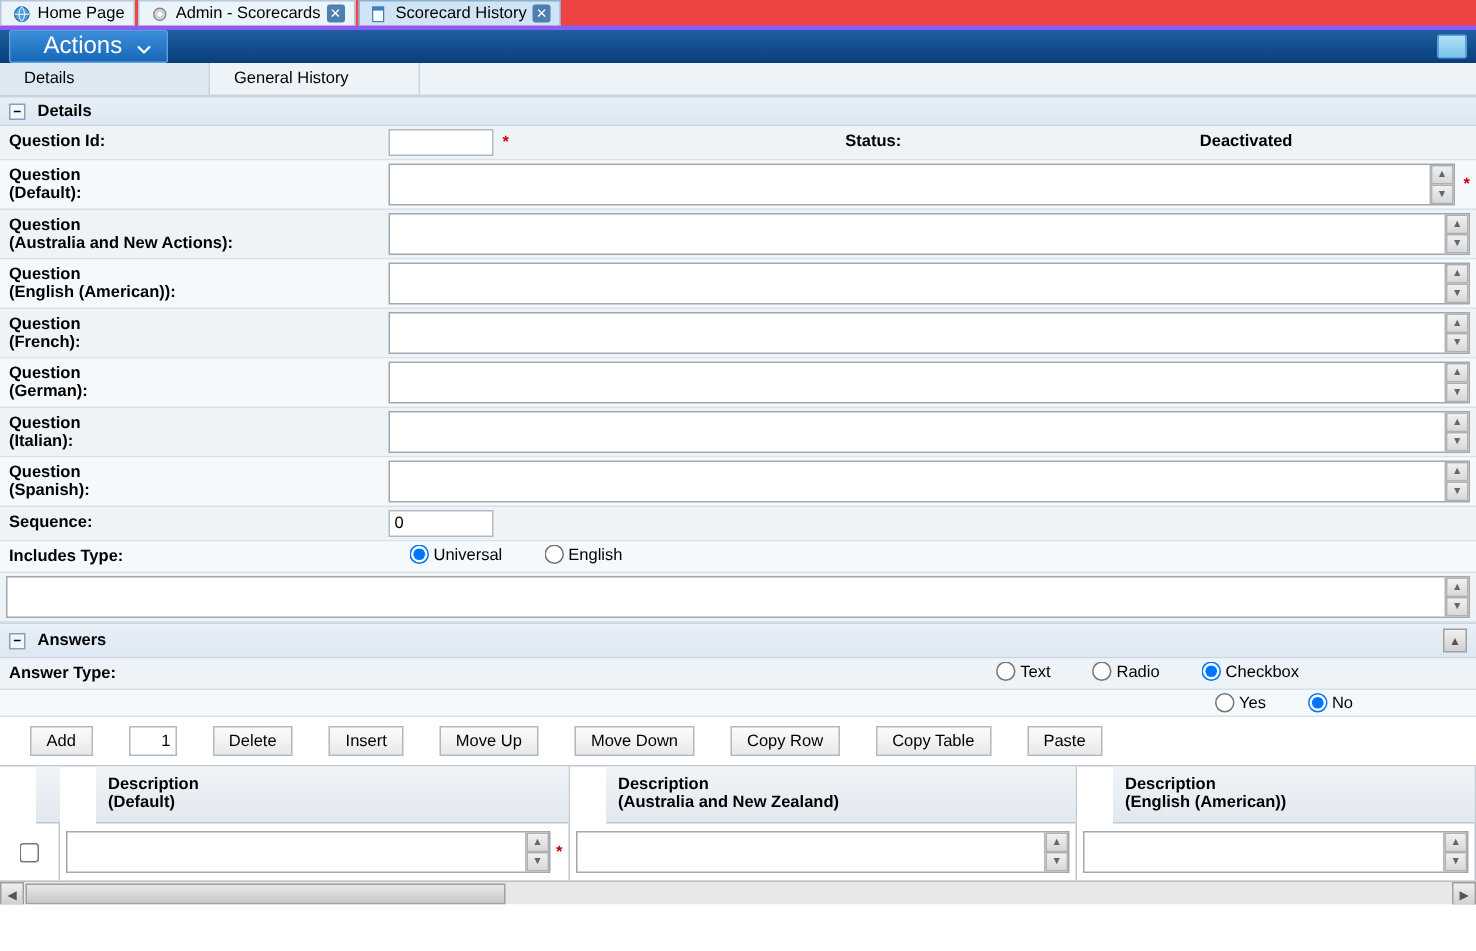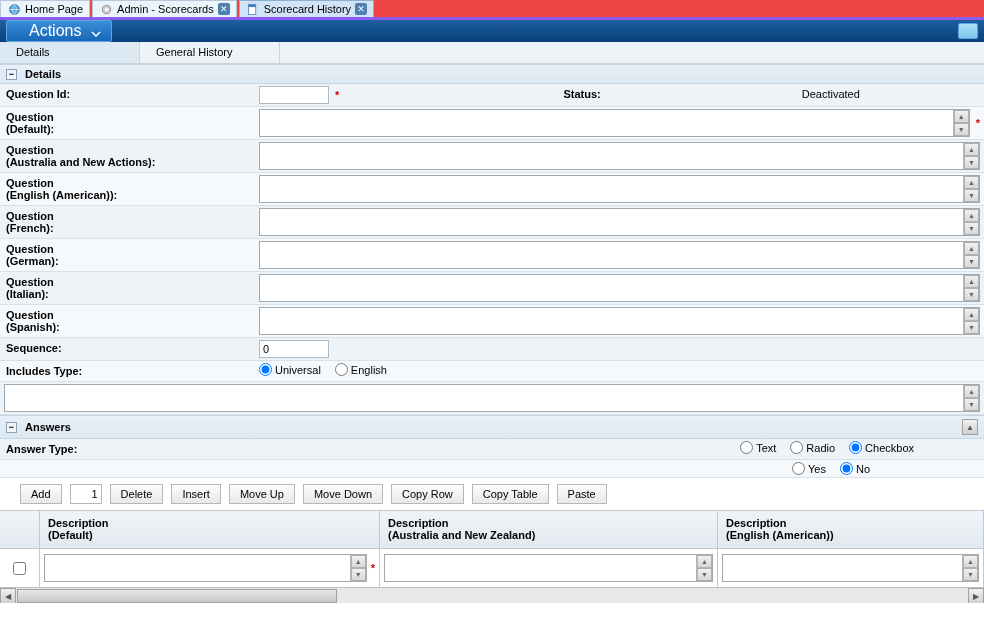--- a/index.html
+++ b/index.html
@@ -28,44 +28,44 @@
 .collapse-box { width: 11px; height: 11px; border: 1px solid #8aa0b8; background: #f0f6fc; display: flex; align-items: center; justify-content: center; font-size: 9px; cursor: pointer; }
 .section-header .scrollbtn { margin-left: auto; }
 
 
 .form-row { display: flex; align-items: flex-start; border-bottom: 1px solid #d8e0e8; background: #eef3f8; }
 .form-row.alt { background: #f6f9fc; }
 .form-label { width: 255px; padding: 4px 6px; font-weight: bold; display: flex; align-items: center; }
 .form-label.multiline { align-items: flex-start; flex-direction: column; padding-top: 4px; }
 .form-value { flex: 1; padding: 2px 4px; display: flex; align-items: center; gap: 4px; }
 .form-label2 { width: 120px; padding: 4px 6px; font-weight: bold; display: flex; align-items: center; }
-.form-value2 { flex: 1; padding: 4px 6px; display: flex; align-items: center; justify-content: center; }
+.form-value2 { flex: 1; padding: 4px 6px; display: flex; align-items: center; justify-content: center; font-weight: bold; }
 .asterisk { color: #c00; font-weight: bold; margin-left: 2px; }
 
 input[type=text].txt { border: 1px solid #b0b8c0; height: 18px; padding: 0 3px; font-size: 11px; }
 .textarea-wrap { flex: 1; display: flex; border: 1px solid #a0a8b0; background: #fff; height: 28px; }
 .textarea-wrap .ta-body { flex: 1; }
 .textarea-wrap .ta-spin { width: 16px; display: flex; flex-direction: column; border-left: 1px solid #b0b8c0; }
 .spinbtn { flex: 1; background: linear-gradient(#f0f0f0, #d8d8d8); border: 1px solid #b0b0b0; display: flex; align-items: center; justify-content: center; font-size: 7px; color: #666; cursor: pointer; }
 
-.radio-row label { margin-right: 10px; display: inline-flex; align-items: center; gap: 3px; }
-
-
-.toolbar { padding: 6px 20px; display: flex; gap: 8px; align-items: center; }
+.radio-row label { margin-right: 10px; display: inline-flex; align-items: center; gap: 3px; margin-left: 14px; }
+
+
+.toolbar { padding: 6px 20px; display: flex; gap: 24px; align-items: center; }
 .toolbar .btn { border: 1px solid #b0b8c0; background: linear-gradient(#fcfcfc, #e8e8e8); padding: 3px 10px; font-size: 11px; cursor: pointer; }
 .toolbar input.small { width: 32px; height: 20px; text-align: right; border: 1px solid #b0b8c0; font-size: 11px; padding: 0 3px; }
 
 
 .desc-table { display: flex; border-top: 1px solid #c0c8d0; }
 .desc-col { border-right: 1px solid #c0c8d0; display: flex; flex-direction: column; }
 .desc-col.chk { width: 40px; }
 .desc-col.c1 { width: 340px; }
 .desc-col.c2 { width: 338px; }
 .desc-col.c3 { flex: 1; }
-.desc-head { background: linear-gradient(#f0f4f8, #e2e8ef); padding: 6px 8px; font-weight: bold; height: 38px; border-bottom: 1px solid #c0c8d0; }
+.desc-head { background: linear-gradient(#f0f4f8, #e2e8ef); padding: 6px 8px; font-weight: bold; height: 38px; border-bottom: 1px solid #c0c8d0; margin-left: 24px; }
 .desc-cell { height: 38px; padding: 4px; display: flex; align-items: center; gap: 2px; }
 
 .scrollbar-h { height: 16px; background: #e8e8e8; border-top: 1px solid #c0c0c0; position: relative; }
 .scrollbtn { width: 16px; height: 16px; background: linear-gradient(#f0f0f0, #d0d0d0); border: 1px solid #a0a0a0; display: inline-flex; align-items: center; justify-content: center; font-size: 8px; color: #555; cursor: pointer; }
 .scrollbar-h .right { position: absolute; right: 0; top: 0; }
 .scrollbar-h .thumb { position: absolute; left: 17px; top: 1px; height: 14px; width: 320px; background: linear-gradient(#e8e8e8, #c8c8c8); border: 1px solid #a0a0a0; }
 
 svg.ico { width: 13px; height: 13px; }
 </style>
 </head>
@@ -282,38 +282,38 @@
 </div>
 
 <div class="section-header">
   <span class="collapse-box">−</span>
   <span>Answers</span>
   <span class="scrollbtn">▲</span>
 </div>
 
 <div class="form-row">
   <div class="form-label" style="width:120px">Answer Type:</div>
-  <div class="form-value radio-row" style="justify-content:flex-end; padding-right:60px">
+  <div class="form-value radio-row" style="justify-content:flex-end; padding-right:108px">
     <label>
         <input type="radio" name="at" style=""> 
         <span>Text</span>
       </label>
     <label>
         <input type="radio" name="at" style=""> 
         <span>Radio</span>
       </label>
     <label>
         <input type="radio" name="at" checked="" style=""> 
         <span>Checkbox</span>
       </label>
   </div>
 </div>
 
 <div class="form-row alt">
-  <div class="form-value radio-row" style="justify-content:flex-end; padding-right:104px">
+  <div class="form-value radio-row" style="justify-content:flex-end; padding-right:72px">
     <label>
         <input type="radio" name="ic" style=""> 
         <span>Yes</span>
       </label>
     <label>
         <input type="radio" name="ic" checked="" style=""> 
         <span>No</span>
       </label>
   </div>
 </div>

